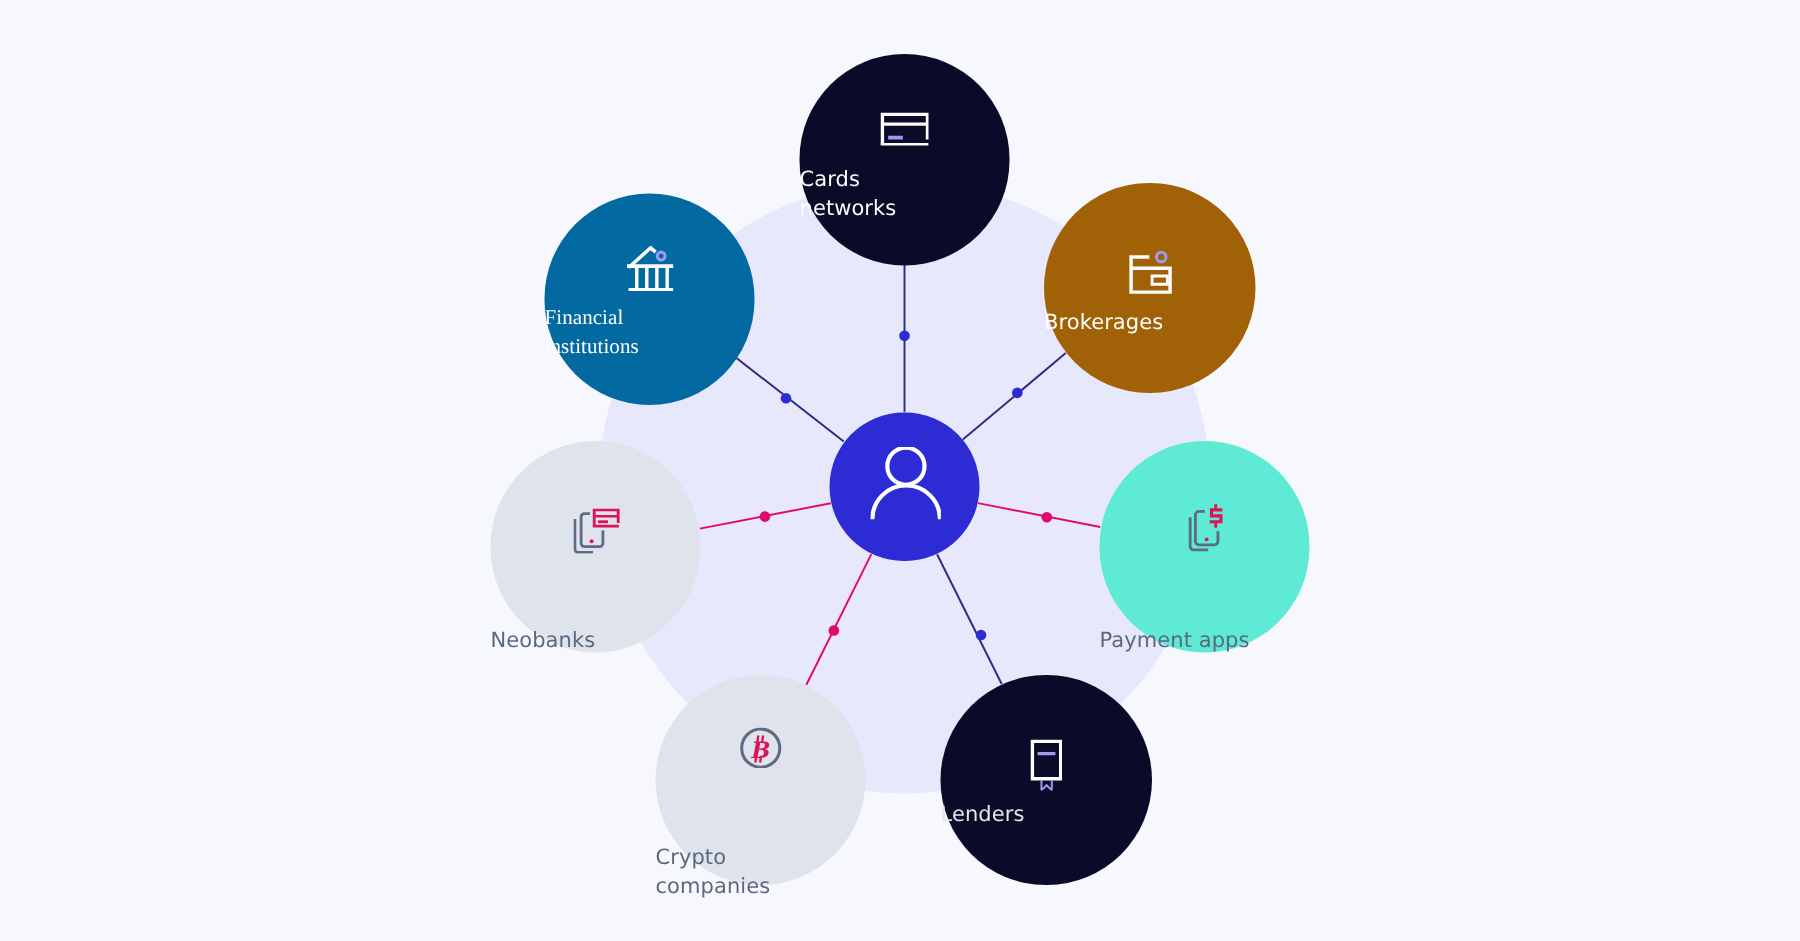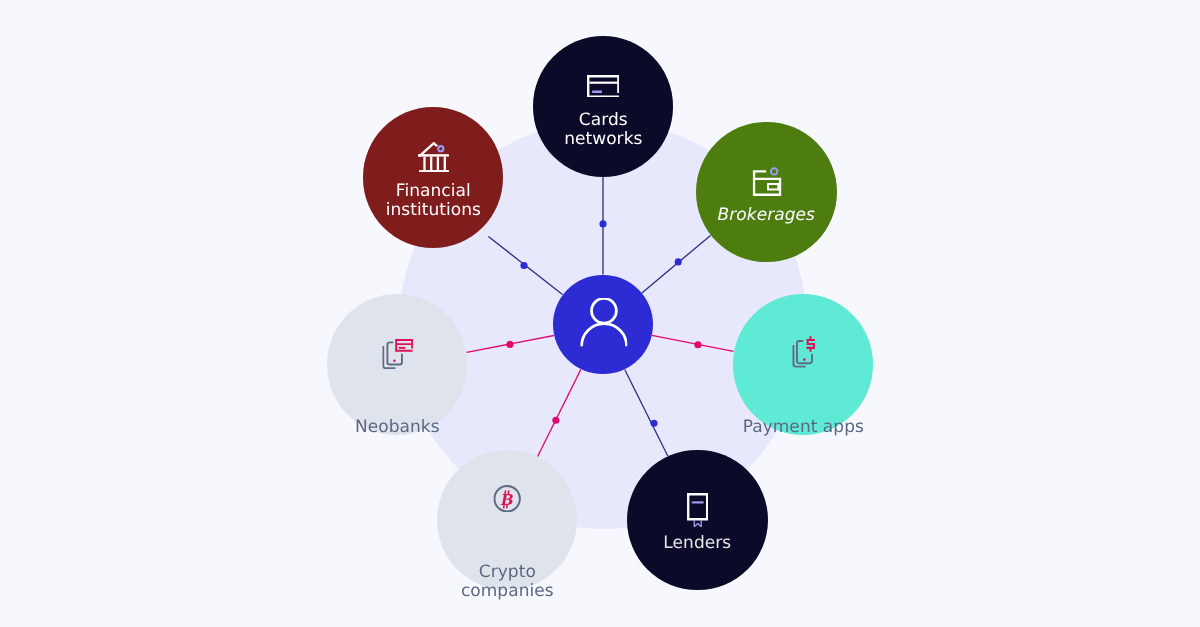--- a/index.html
+++ b/index.html
@@ -6,21 +6,21 @@
   html,body{margin:0;padding:0;}
   body{width:1200px;height:627px;overflow:hidden;background:#f7f8fd;
        font-family:"DejaVu Sans",sans-serif;
        -webkit-font-smoothing:antialiased;text-rendering:geometricPrecision;}
   #stage{position:relative;width:1200px;height:627px;background:#f7f8fd;}
   .halo{position:absolute;border-radius:50%;}
   svg.edges{position:absolute;left:0;top:0;width:1200px;height:627px;}
   .node{position:absolute;border-radius:50%;}
   .node .ico{position:absolute;left:0;right:0;display:flex;justify-content:center;
              line-height:0;}
-  .node .lbl{position:absolute;left:0;right:0;text-align:center;font-size:17px;
+  .node .lbl{position:absolute;left:0;right:0;font-size:14px;
              line-height:18.8px;letter-spacing:.05px;white-space:nowrap;
              -webkit-font-smoothing:antialiased;
              transform:translateZ(0);will-change:transform;}
   .node.dark .lbl{color:#fdfdff;}
   .node.light .lbl{color:#5a6880;margin-top:40px;}
   .hub{position:absolute;border-radius:50%;}
   .hub .hub-ico{position:absolute;display:block;line-height:0;
                 transform:translateX(-50%);}
 </style>
 </head>
@@ -57,21 +57,21 @@
             <path d="M2.4 7.7H31.4" stroke="#fdfdff" stroke-width="2.2"></path>
             <rect x="5.1" y="15.5" width="9.8" height="2.5" fill="#9a9aee"></rect>
           </svg>
         </span>
       <div class="lbl" style="top: 74.7px; color: rgb(253, 253, 255);">
         <span>Cards</span><br>
         <span>networks</span>
       </div>
     </div>
 
-    <div class="node dark" style="left: 696px; top: 121.9px; height: 140.6px; width: 140.6px; background: #4d7c0f; font-style: italic;">
+    <div class="node dark" style="left: 696px; top: 121.9px; height: 140.6px; width: 140.6px; background: #a16207;">
       <span class="ico" style="top: 44.8px; transform: translateX(0.9px);">
           <svg width="28.8" height="28.9" viewBox="0 0 28.8 28.9" fill="none" overflow="visible">
             <path d="M13.3 4.4H1.15V27.75H27.15V11.8H0" stroke="#fdfdff" stroke-width="2.3" stroke-linecap="butt"></path>
             <path d="M15.15 17.05H25.35V22.55H15.15Z" stroke="#fdfdff" stroke-width="1.95"></path>
             <circle cx="21.25" cy="4.4" r="3.2" stroke="#9a9aee" stroke-width="2.05"></circle>
           </svg>
         </span>
       <div class="lbl" style="top: 83.9px; color: rgb(253, 253, 255);">
         <span>Brokerages</span>
       </div>
@@ -135,21 +135,21 @@
             <path d="M12.9 11.75H30.3" stroke="#dd1358" stroke-width="1.9" stroke-linecap="butt"></path>
             <path d="M14.0 5.2H29.85" stroke="#dd1358" stroke-width="1.7"></path>
             <rect x="16.4" y="7.9" width="6.6" height="1.9" fill="#dd1358"></rect>
           </svg>
         </span>
       <div class="lbl" style="top: 84.1px; color: rgb(90, 104, 128);">
         <span>Neobanks</span>
       </div>
     </div>
 
-    <div class="node dark" style="left: 362.8px; top: 107px; height: 140.6px; width: 140.6px; background: #7f1d1d;">
+    <div class="node dark" style="left: 362.8px; top: 129px; height: 140.6px; width: 140.6px; background: #0369a1; font-family: Liberation Serif, serif;">
       <span class="ico" style="top: 35px;">
           <svg width="30.9" height="30.3" viewBox="0 0 30.9 30.3" fill="none">
             <path d="M1.2 14.3L15.8 1.2L19.1 4.1" stroke="#fdfdff" stroke-width="2.35" stroke-linejoin="miter" stroke-linecap="butt"></path>
             <path d="M0 13.4H30.9" stroke="#fdfdff" stroke-width="2.45"></path>
             <path d="M1.0 29.2H30.9" stroke="#fdfdff" stroke-width="2.3"></path>
             <path d="M6.5 14.6V28.1" stroke="#fdfdff" stroke-width="2.3"></path>
             <path d="M13.2 14.6V28.1" stroke="#fdfdff" stroke-width="2.3"></path>
             <path d="M19.9 14.6V28.1" stroke="#fdfdff" stroke-width="2.3"></path>
             <path d="M26.8 14.6V28.1" stroke="#fdfdff" stroke-width="2.3"></path>
             <circle cx="22.8" cy="6.7" r="2.6" stroke="#9a9aee" stroke-width="2.05"></circle>

